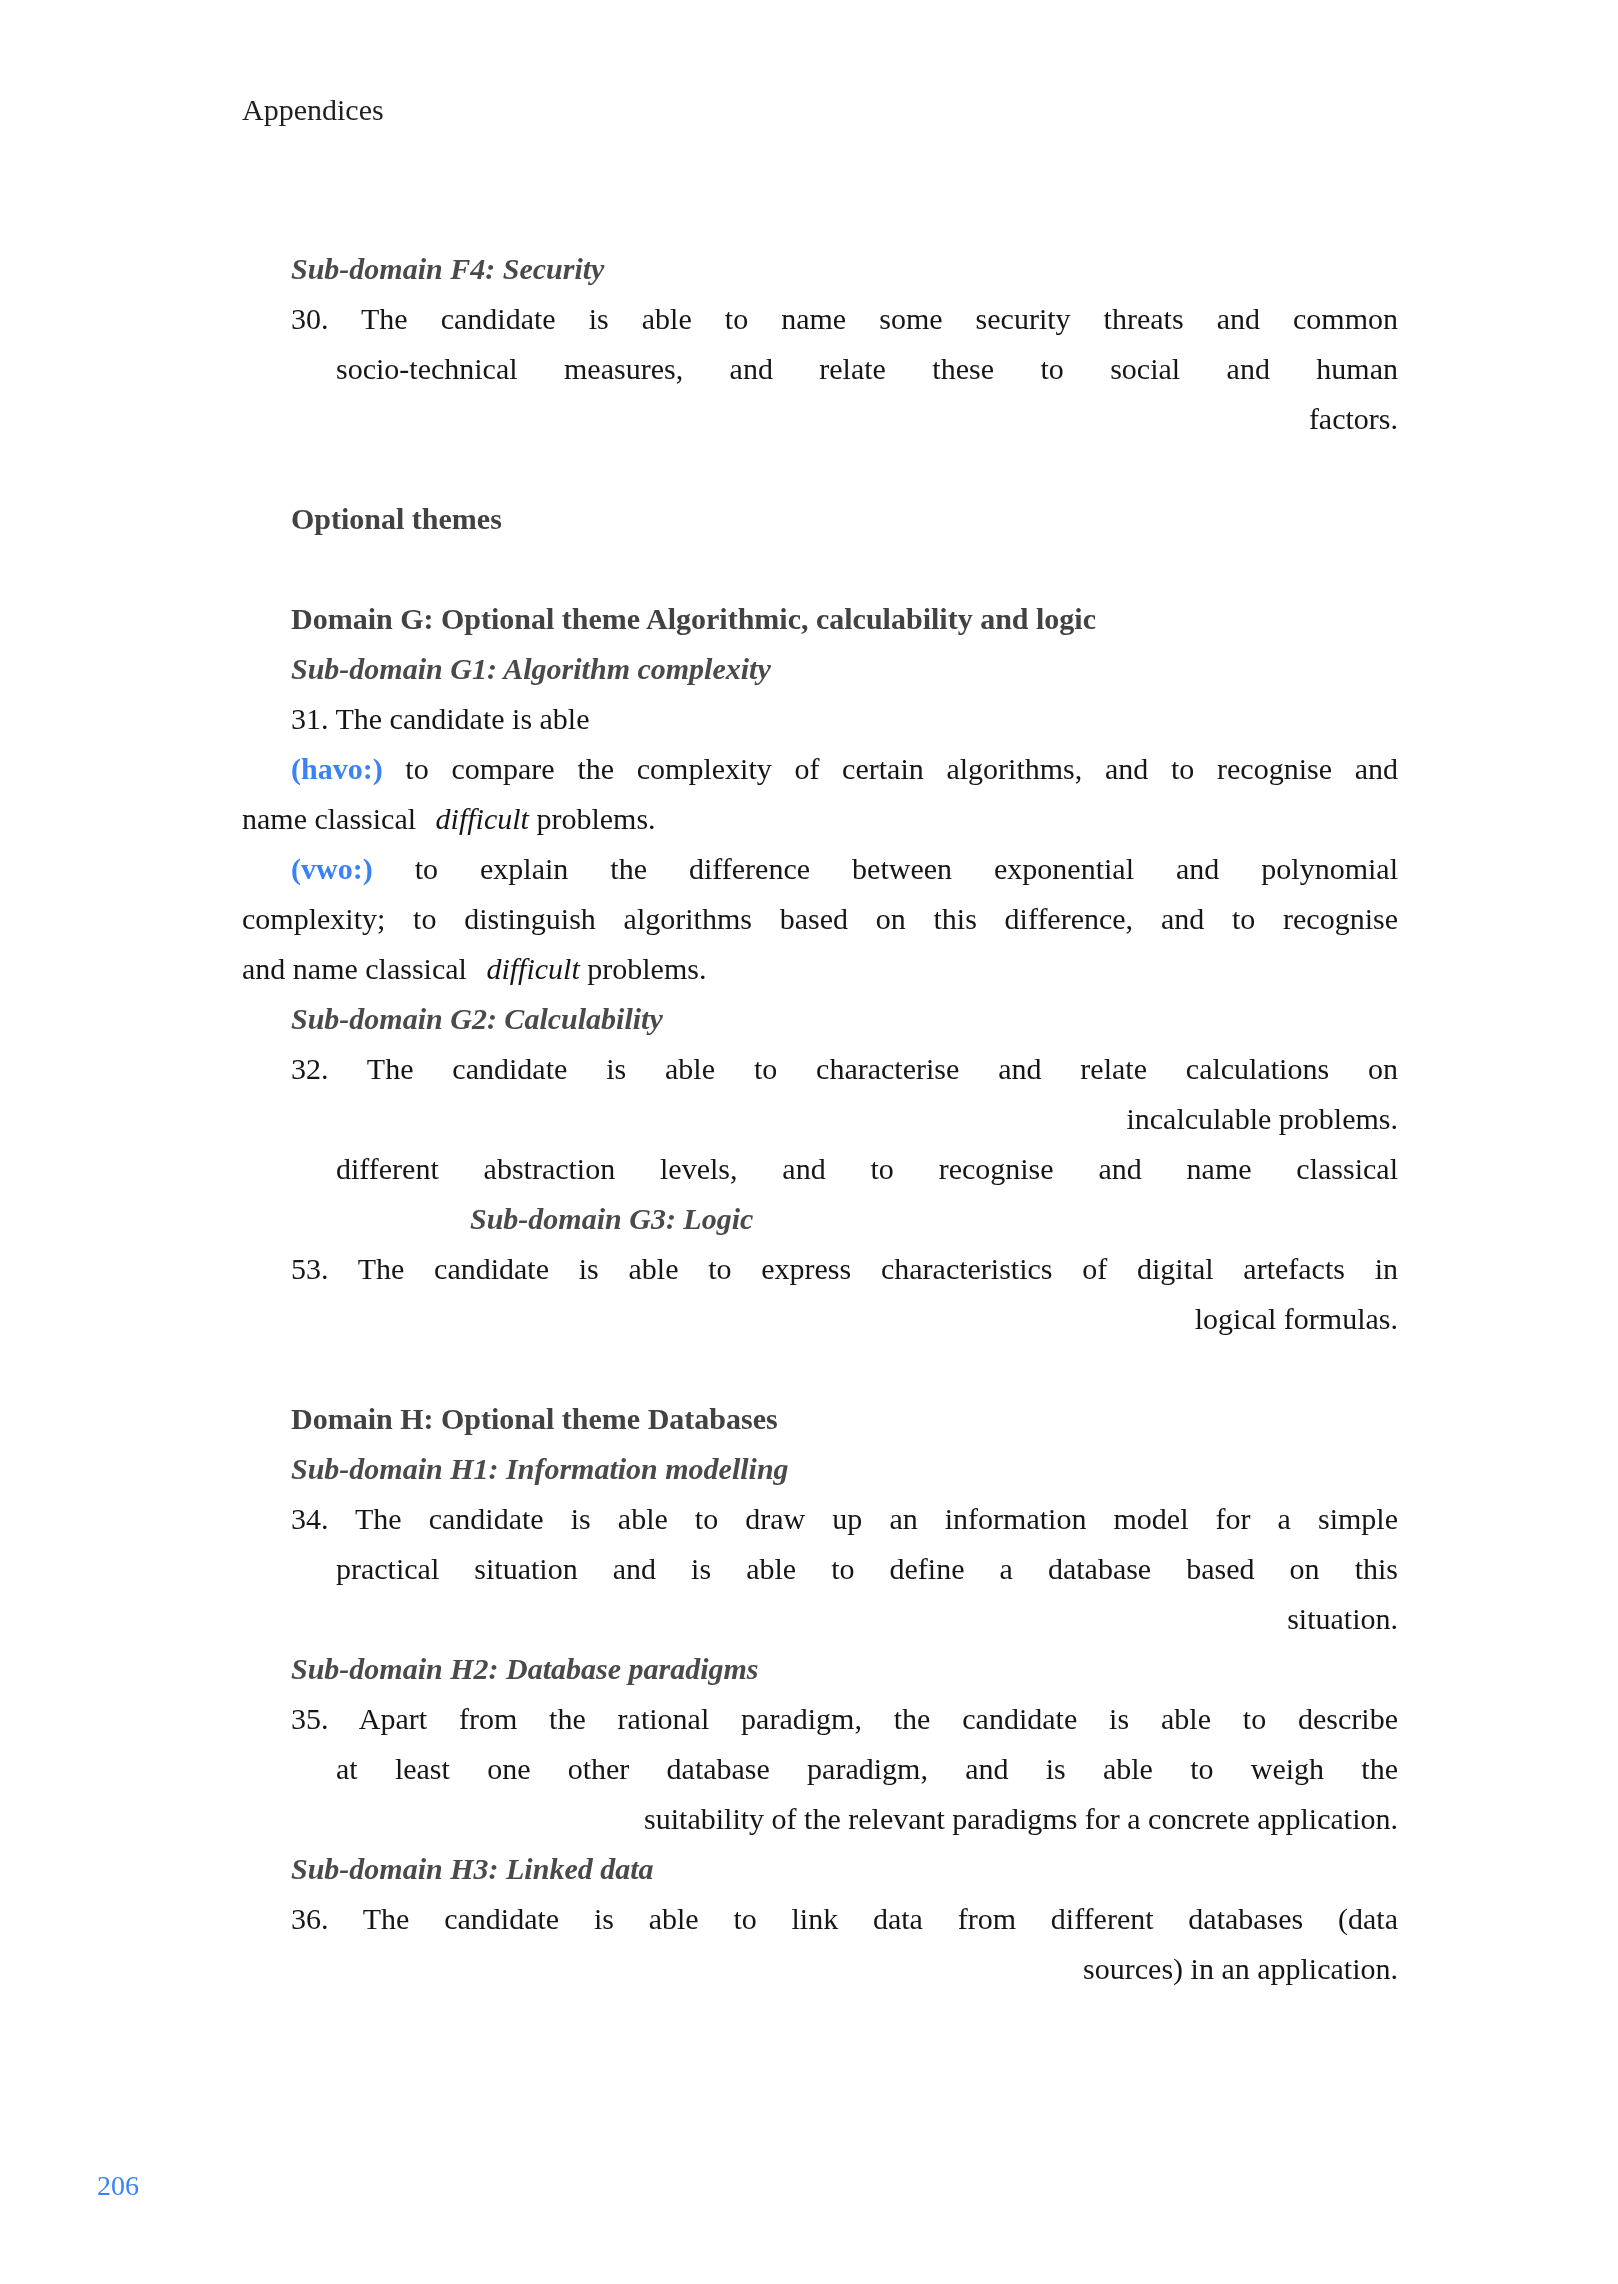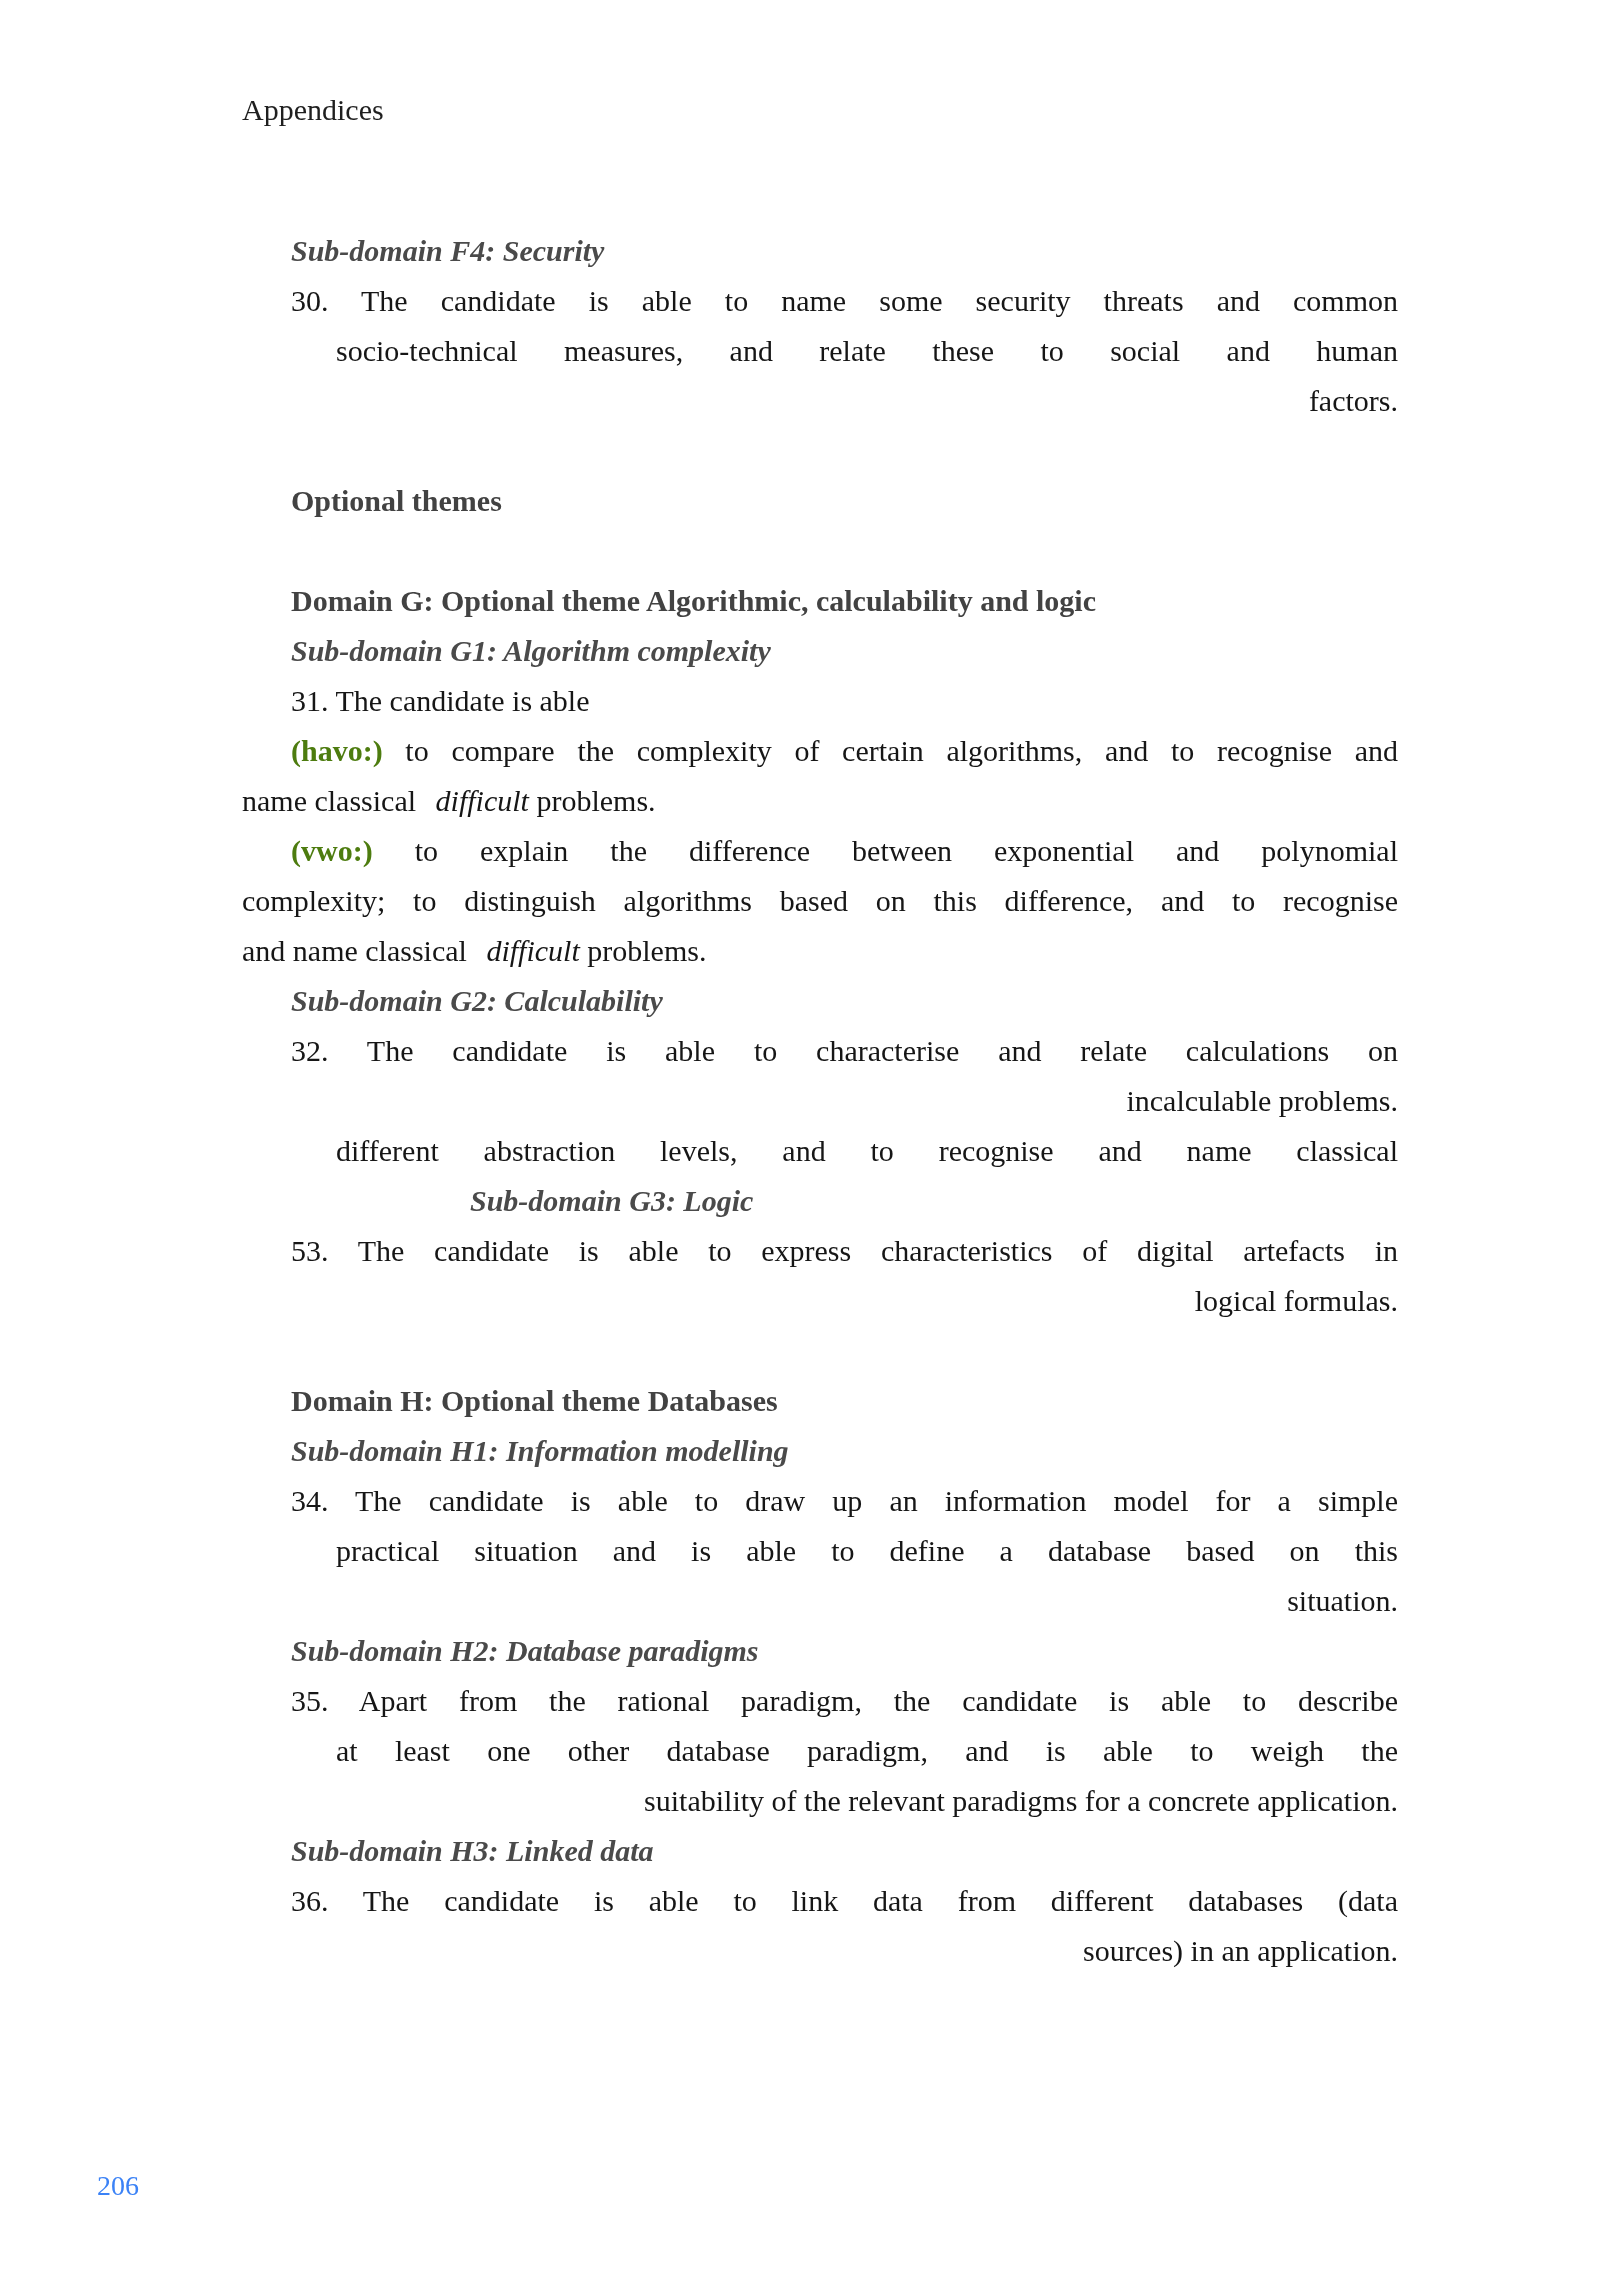--- a/index.html
+++ b/index.html
@@ -9,32 +9,32 @@
     background:#ffffff;
     font-family:"Liberation Serif", serif;
     color:#161616;
     overflow:hidden;
   }
   .running-header {
     position:absolute; left:242px; top:85px;
     font-size:30px; line-height:50px; color:#1f1f1f;
   }
   .body-block {
-    position:absolute; left:242px; top:226px; width:1156px;
+    position:absolute; left:242px; top:244px; width:1156px;
     font-size:30px; line-height:50px;
   }
   .ln { min-height:50px; text-align:left; white-space:normal; }
   .j  { text-align:justify; text-align-last:justify; -moz-text-align-last:justify; }
   .ind1 { padding-left:49px; }     
   .cont { padding-left:94px;text-align:right; }    
   .g3ind { padding-left:228px; }   
   .gap { margin-top:50px; }        
   .heading-bold   { font-weight:bold; color:#424242; }
   .heading-italic { font-weight:bold; font-style:italic; color:#4a4a4a; }
-  .b { font-weight:bold; color:#4d7c0f; }
+  .b { font-weight:bold; color:#3b82f6; }
   .i { font-style:italic;margin-left:12px; }
   .page-number {
     position:absolute; left:97px; top:2161px;
     font-size:28px; line-height:50px; color:#3b82f6;
   }
 </style>
 </head>
 <body>
 
 <div class="page">

